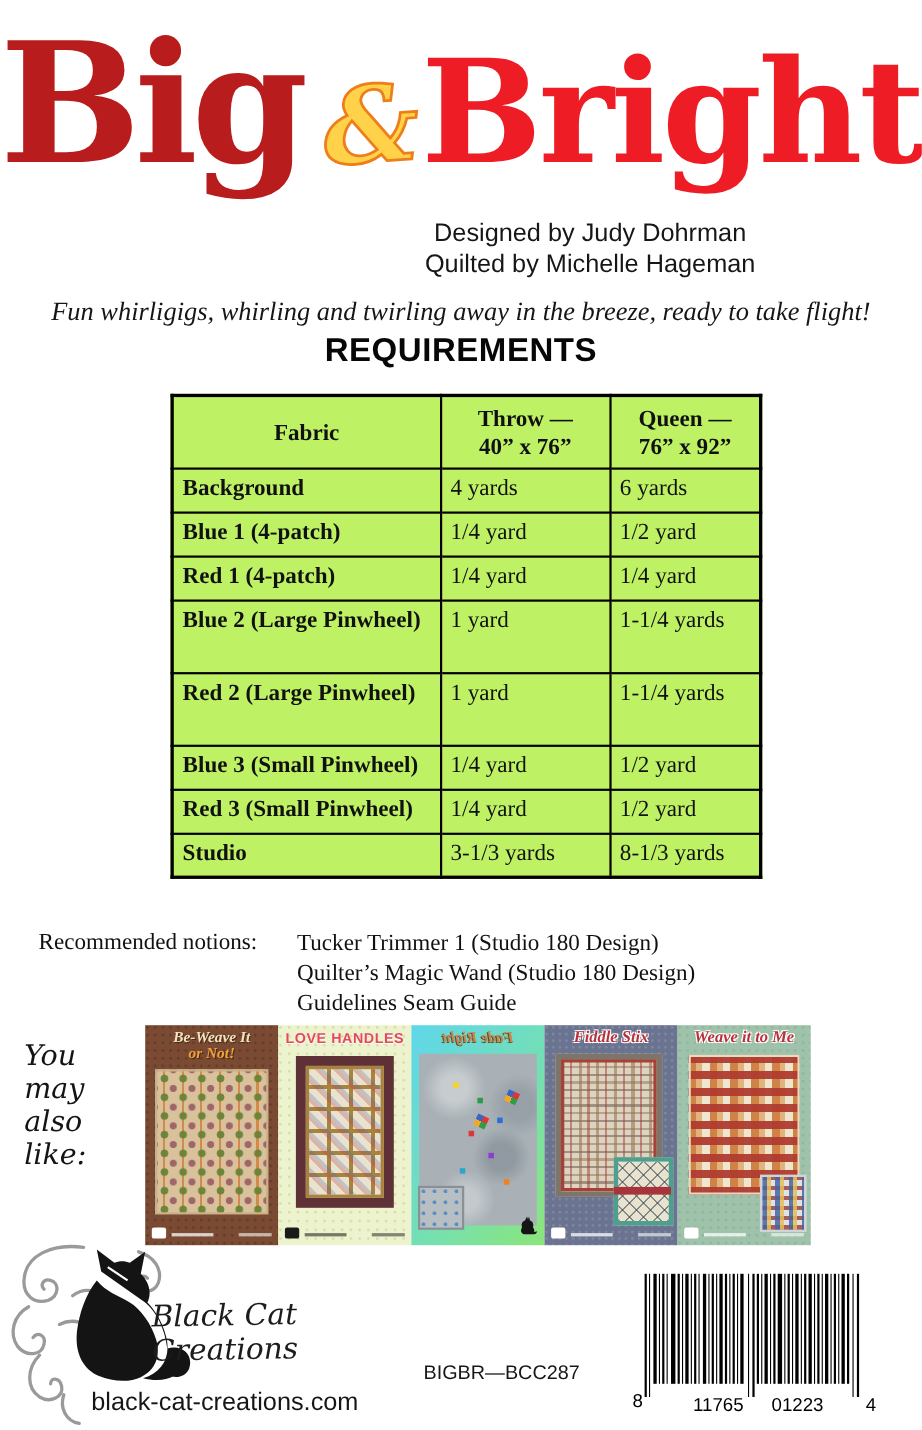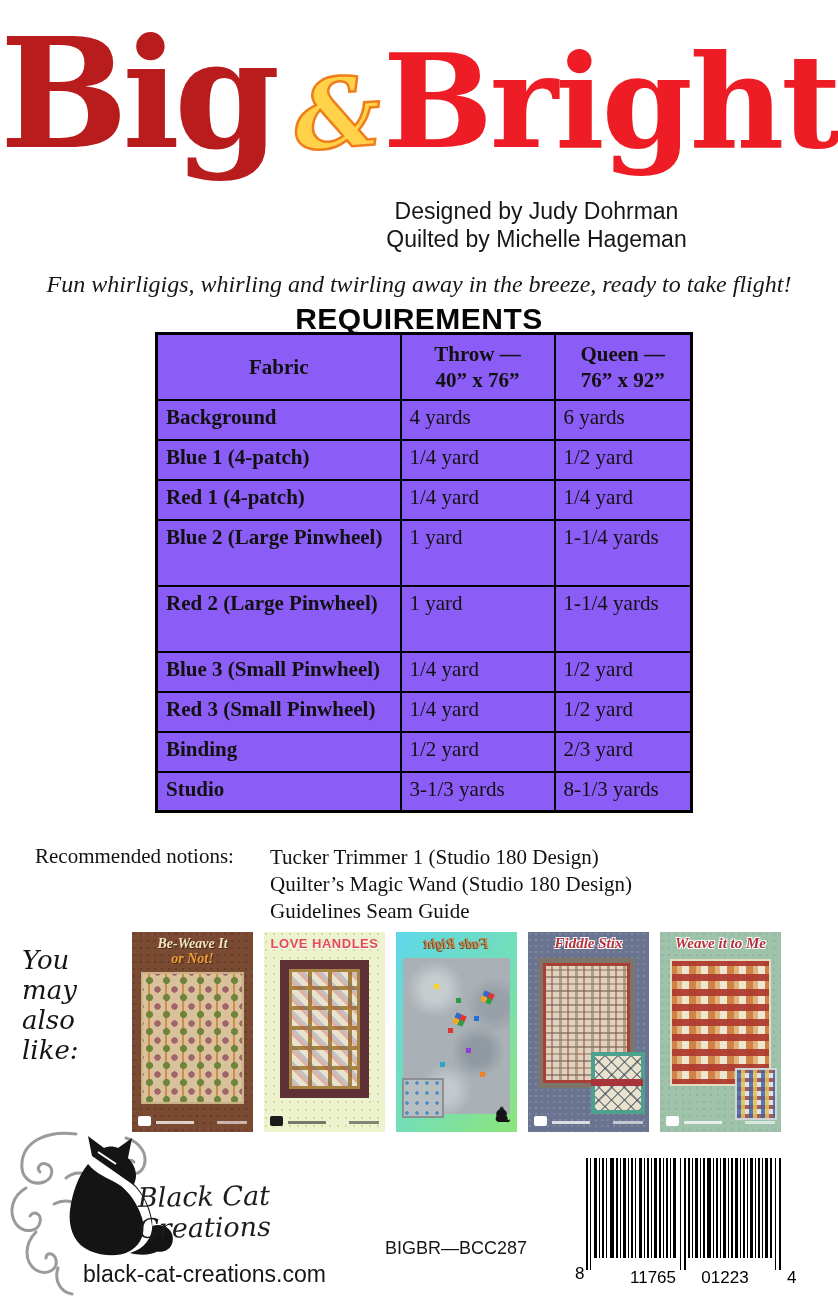--- a/index.html
+++ b/index.html
@@ -45,23 +45,23 @@
     font-style: italic; font-size: 24px; color:#161616;
   }
   .req-heading {
     position: absolute; top: 302px; left: 0; width: 838px; text-align: center;
     font-family: "Liberation Sans", sans-serif; font-weight: bold;
     font-size: 30px; letter-spacing: 0.5px; color:#070707;
   }
 
   
   table.req {
-    position: absolute; top: 332px; left: 155px;
+    position: absolute; top: 358px; left: 155px;
     border-collapse: collapse; table-layout: fixed;
-    border: 3px solid #000; background:#8b5cf6;padding-left:48px;
+    border: 3px solid #000; background:#bef264;padding-left:48px;
   }
   table.req td {
     border: 2px solid #000; font-size: 21px;
     padding: 4px 6px 0 8px; vertical-align: top; overflow: hidden;
   }
   td.c1 { width: 244px; font-weight: bold; }
   td.c2 { width: 154px; }
   td.c3 { width: 137px; }
   tr.hdr { height: 66px; }
   tr.hdr td {
@@ -76,21 +76,21 @@
   .notions-label { font-size: 21px; width: 235px; }
   .notions-list { font-size: 21px; line-height: 27px; list-style: none; }
 
   
   .also-like { position: absolute; top: 932px; left: 0; width: 838px; display: flex; border-radius: 17px; }
   .also-label {
     width: 132px; padding: 13px 0 0 22px;
     font-style: italic; font-size: 26px; line-height: 30px; color:#141414;
     font-family: "DejaVu Serif", serif;
   }
-  .thumbs { display: flex; gap: 11px; }
+  .thumbs { display: flex; gap: 0; }
   .thumb { position: relative; width: 121px; height: 200px; overflow: hidden; flex: none; }
   .thumb-title {
     position: absolute; top: 4px; left: 0; width: 100%; text-align: center;
     font-weight: bold; z-index: 3; line-height: 15px;
   }
   
   .t1 { background: #7a4a32;
         background-image: radial-gradient(circle at 2px 2px, rgba(0,0,0,.18) 1px, transparent 1.5px);
         background-size: 7px 7px; }
   .t1 .thumb-title { font-style: italic; font-size: 14px; color: #f2e3c0; text-shadow: 1px 1px 0 #4a2a18; }
@@ -276,25 +276,20 @@
   </tr>
   <tr class="r">
     <td class="c1">Blue 3 (Small Pinwheel)</td>
     <td class="c2">1/4 yard</td>
     <td class="c3">1/2 yard</td>
   </tr>
   <tr class="r">
     <td class="c1">Red 3 (Small Pinwheel)</td>
     <td class="c2">1/4 yard</td>
     <td class="c3">1/2 yard</td>
-  </tr>
-  <tr class="r">
-    <td class="c1">Binding</td>
-    <td class="c2">1/2 yard</td>
-    <td class="c3">2/3 yard</td>
   </tr>
   <tr class="r">
     <td class="c1">Studio</td>
     <td class="c2">3-1/3 yards</td>
     <td class="c3">8-1/3 yards</td>
   </tr>
 </tbody>
   </table>
 
 <div class="notions">

